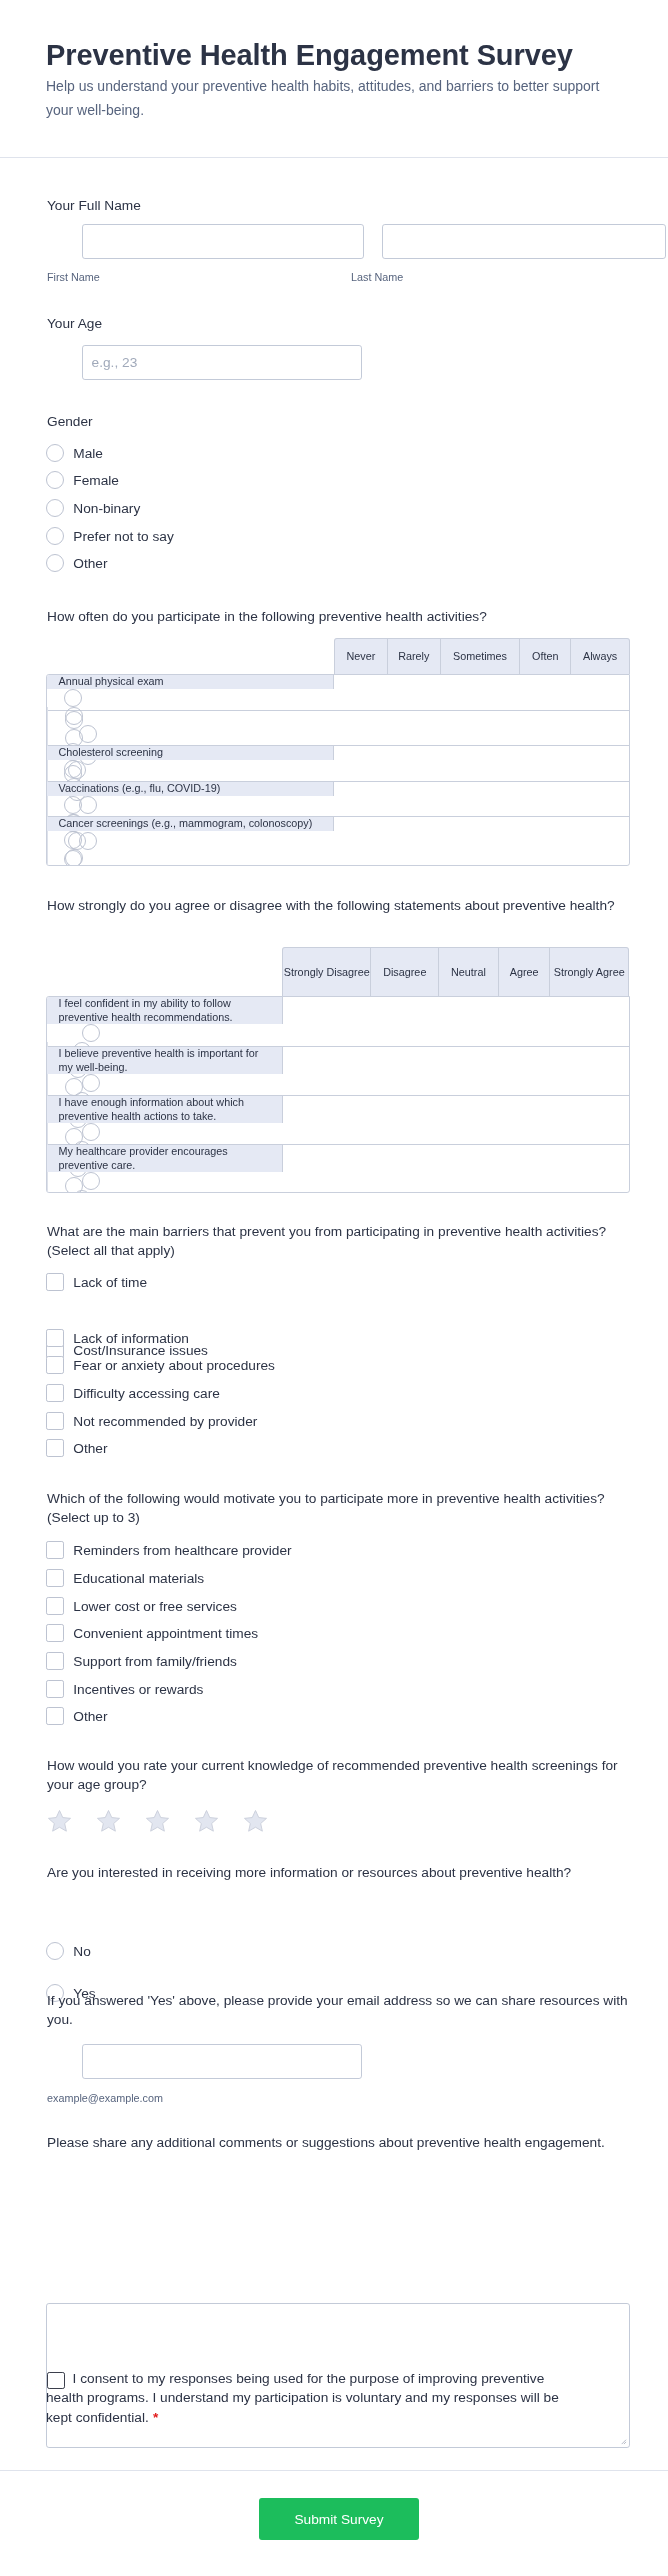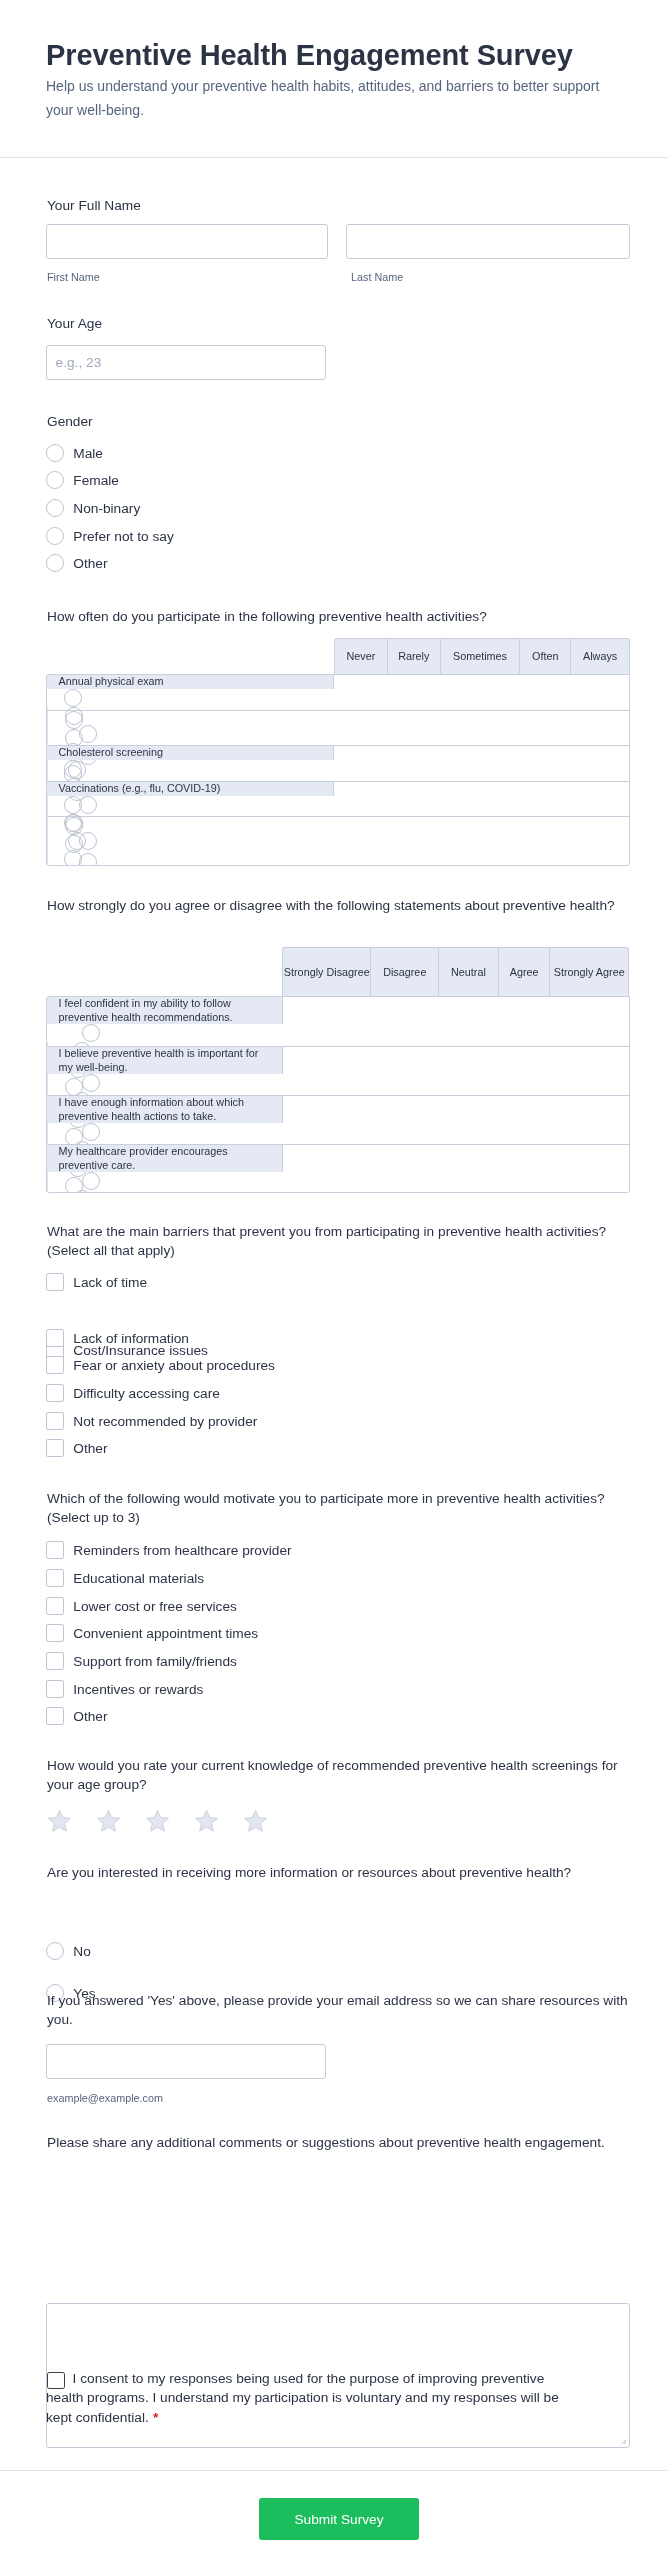--- a/index.html
+++ b/index.html
@@ -7,21 +7,21 @@
   body { font-family: "Liberation Sans", "DejaVu Sans", sans-serif; color: #2c3345; position: relative; overflow: hidden; }
   .abs { position: absolute; }
 
   .header-title { left: 46px; top: 39px; font-size: 29px; font-weight: 600; color: #2c3345; letter-spacing: -0.1px; white-space: nowrap; }
   .header-desc { left: 46px; top: 74px; width: 575px; font-size: 14px; line-height: 24px; color: #57647e; }
   .divider { left: 0; width: 668px; height: 1.4px; background: #dfe3ec; }
 
   .label { left: 47px; font-size: 13.7px; color: #2c3345; white-space: nowrap; }
   .qlabel { left: 47px; width: 582px; font-size: 13.7px; line-height: 18.7px; color: #2c3345; }
 
-  .input { background: #fff; border: 0.7px solid #c3cad8; border-radius: 2.9px; height: 35px; }
+  .input { background: #fff; border: 0.7px solid #c3cad8; border-radius: 2.9px; height: 35px; margin-left: 36px; }
   .sublabel { font-size: 10.8px; color: #57647e; white-space: nowrap; }
   .placeholder { font-size: 13.7px; color: #a0a9ba; position: absolute; left: 8.6px; top: 8.6px; }
 
   .opt-row { left: 46px; height: 20px; display: flex; align-items: center; }
   .radio { width: 18px; height: 18px; border: 1.1px solid #bdc3d1; border-radius: 50%; background: #fff; flex: 0 0 auto; }
   .check { width: 18px; height: 18px; border: 1.1px solid #bdc3d1; border-radius: 2.2px; background: #fff; flex: 0 0 auto; }
   .opt-text { margin-left: 9.3px; font-size: 13.7px; color: #2c3345; white-space: nowrap; }
 
   
   .mx-head { background: #e5e9f4; border: 0.7px solid #c9cfdc; border-bottom: none; border-radius: 2.9px 2.9px 0 0; display: flex; }
@@ -163,20 +163,21 @@
         <span class="mx-radio"></span>
       </div>
       <div class="mx-cell" style="width: 51px;">
         <span class="mx-radio"></span>
       </div>
       <div class="mx-cell" style="width: 59px;">
         <span class="mx-radio"></span>
       </div>
     </div>
     <div class="mx-row" style="height: 49px;">
+      <div class="mx-rlabel" style="width: 287px;">Cancer screenings (e.g., mammogram, colonoscopy)</div>
       <div class="mx-cell" style="width: 52px;">
         <span class="mx-radio"></span>
       </div>
       <div class="mx-cell" style="width: 53px;">
         <span class="mx-radio"></span>
       </div>
       <div class="mx-cell" style="width: 80px;">
         <span class="mx-radio"></span>
       </div>
       <div class="mx-cell" style="width: 51px;">

